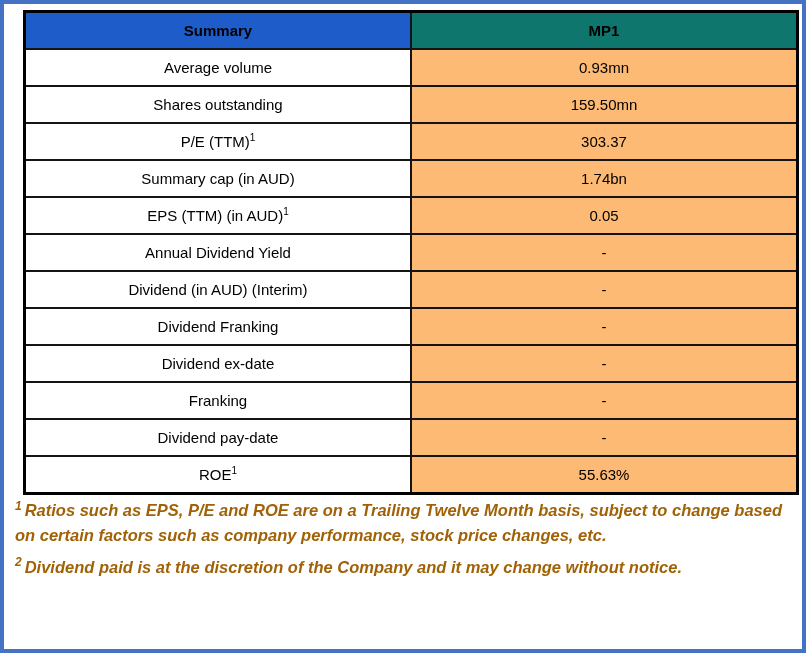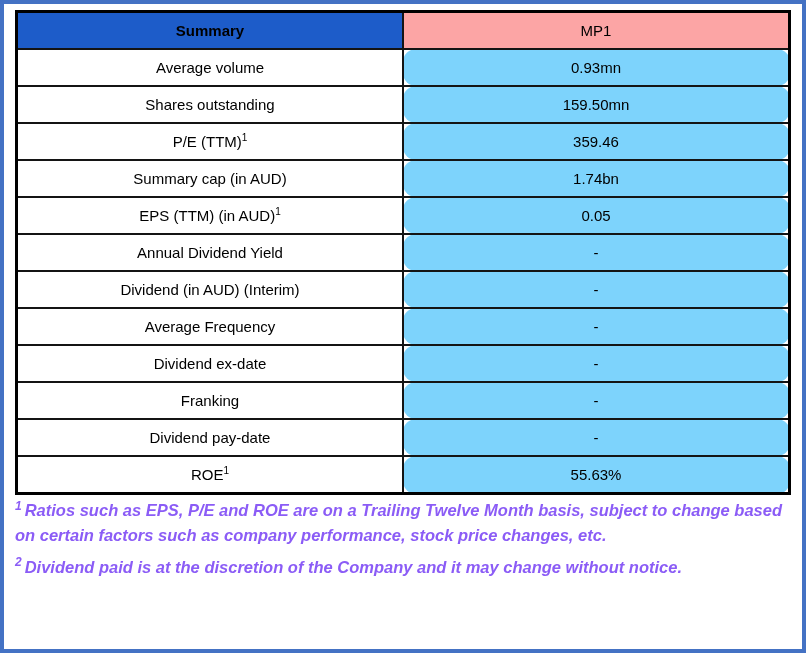--- a/index.html
+++ b/index.html
@@ -15,59 +15,59 @@
     border: 4px solid #4472C4;
     background: #ffffff;
     padding: 6px 11px 0 11px;
     overflow: hidden;
   }
   table.summary-table {
     border-collapse: collapse;
     width: 100%;
     table-layout: fixed;
     border: 3px solid #000000;
+    margin-left: 8px;
   }
   table.summary-table th,
   table.summary-table td {
     border: 2px solid #141414;
     height: 35px;
     text-align: center;
     vertical-align: middle;
     padding: 0;
     font-size: 15px;
     color: #000000;
     font-family: "Liberation Sans", sans-serif;
   }
   th.header-summary {
     background: #1D5CC9;
     color: #ffffff;
     font-weight: bold;
     font-size: 16px;
   }
   th.header-ticker {
-    background: #fca5a5;
+    background: #0f766e;
     color: #0D2440;
-    font-weight: normal;
+    font-weight: bold;
     font-size: 16px;
   }
   td.value-cell {
-    background: #7dd3fc;
-    border-radius: 13px;
+    background: #fdba74;
   }
   td.label-cell {
     background: #ffffff;
   }
   .cell-sup {
     font-size: 10px;
     vertical-align: super;
     line-height: 0;
   }
   .footnotes {
     margin-top: 3px;
-    color: #8b5cf6;
+    color: #a16207;
     font-weight: bold;
     font-style: italic;
   }
   .footnote {
     margin: 0 0 7px 0;
     font-size: 16.5px;
     line-height: 1.5;
   }
   .footnote sup {
     font-size: 12px;
@@ -90,40 +90,40 @@
       <tr>
         <td class="label-cell"><span>Average volume</span><span class="cell-sup"></span></td>
         <td class="value-cell">0.93mn</td>
       </tr>
       <tr>
         <td class="label-cell"><span>Shares outstanding</span><span class="cell-sup"></span></td>
         <td class="value-cell">159.50mn</td>
       </tr>
       <tr>
         <td class="label-cell"><span>P/E (TTM)</span><span class="cell-sup">1</span></td>
-        <td class="value-cell">359.46</td>
+        <td class="value-cell">303.37</td>
       </tr>
       <tr>
         <td class="label-cell"><span>Summary cap (in AUD)</span><span class="cell-sup"></span></td>
         <td class="value-cell">1.74bn</td>
       </tr>
       <tr>
         <td class="label-cell"><span>EPS (TTM) (in AUD)</span><span class="cell-sup">1</span></td>
         <td class="value-cell">0.05</td>
       </tr>
       <tr>
         <td class="label-cell"><span>Annual Dividend Yield</span><span class="cell-sup"></span></td>
         <td class="value-cell">-</td>
       </tr>
       <tr>
         <td class="label-cell"><span>Dividend (in AUD) (Interim)</span><span class="cell-sup"></span></td>
         <td class="value-cell">-</td>
       </tr>
       <tr>
-        <td class="label-cell"><span>Average Frequency</span><span class="cell-sup"></span></td>
+        <td class="label-cell"><span>Dividend Franking</span><span class="cell-sup"></span></td>
         <td class="value-cell">-</td>
       </tr>
       <tr>
         <td class="label-cell"><span>Dividend ex-date</span><span class="cell-sup"></span></td>
         <td class="value-cell">-</td>
       </tr>
       <tr>
         <td class="label-cell"><span>Franking</span><span class="cell-sup"></span></td>
         <td class="value-cell">-</td>
       </tr>

